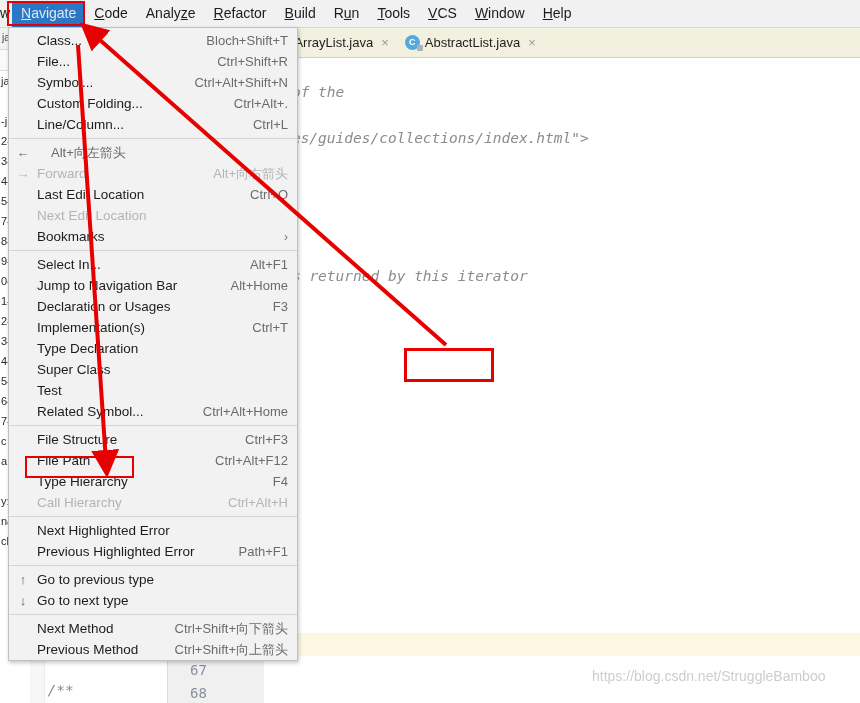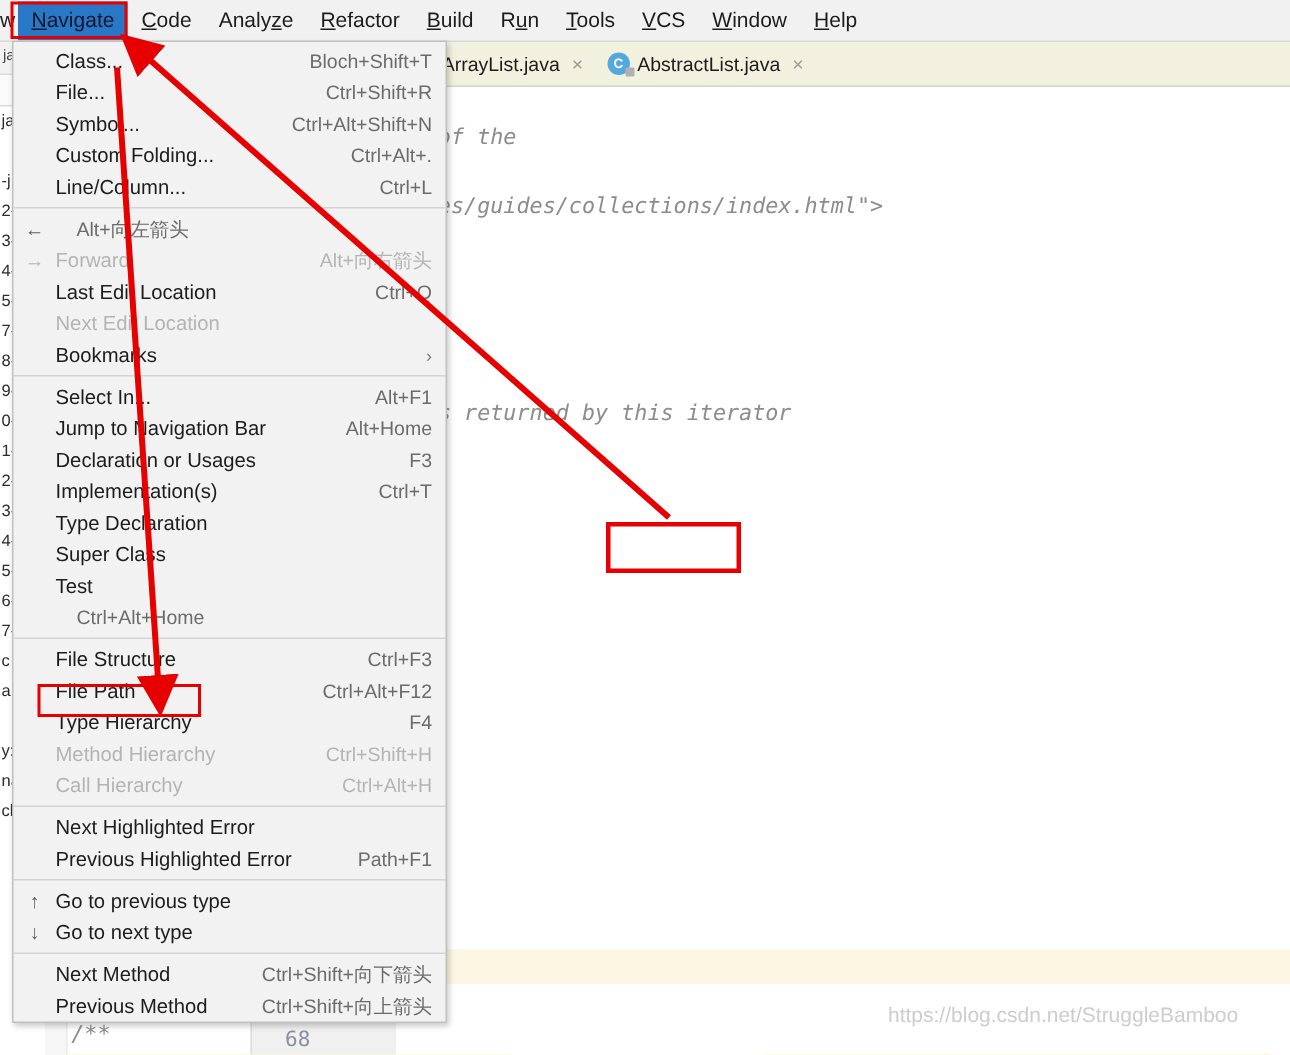--- a/index.html
+++ b/index.html
@@ -32,21 +32,21 @@
     line-height: 17px;
   }
   .menubar .mi.clipped {
     padding-left: 0; padding-right: 2px;
     color: #1c1c1c;
     overflow: hidden;
     width: 10px;
   }
   .menubar .mi.active {
     background: #2978c8;
-    color: #0f172a;
+    color: #e5e5e5;
   }
   .u { text-decoration: underline; }
 
   
   .hl-navigate {
     position: absolute;
     left: 7px; top: 1px;
     width: 78px; height: 25px;
     border: 2px solid #e60000;
     box-sizing: border-box;
@@ -499,42 +499,38 @@
         <div class="pitem">
           <span class="pico"></span>
           <span class="plabel">Super Class</span>
         </div>
         <div class="pitem">
           <span class="pico"></span>
           <span class="plabel">Test</span>
         </div>
         <div class="pitem">
           <span class="pico"></span>
+          <span class="plabel">Related Symbol...</span>
           <span class="pkey">Ctrl+Alt+Home</span>
         </div>
         <div class="psep"></div>
         <div class="pitem">
           <span class="pico"></span>
           <span class="plabel">File Structure</span>
           <span class="pkey">Ctrl+F3</span>
         </div>
         <div class="pitem">
           <span class="pico"></span>
           <span class="plabel">File Path</span>
           <span class="pkey">Ctrl+Alt+F12</span>
         </div>
         <div class="pitem">
           <span class="pico"></span>
           <span class="plabel">Type Hierarchy</span>
           <span class="pkey">F4</span>
-        </div>
-        <div class="pitem disabled">
-          <span class="pico"></span>
-          <span class="plabel">Method Hierarchy</span>
-          <span class="pkey">Ctrl+Shift+H</span>
         </div>
         <div class="pitem disabled">
           <span class="pico"></span>
           <span class="plabel">Call Hierarchy</span>
           <span class="pkey">Ctrl+Alt+H</span>
         </div>
         <div class="psep"></div>
         <div class="pitem">
           <span class="pico"></span>
           <span class="plabel">Next Highlighted Error</span>

